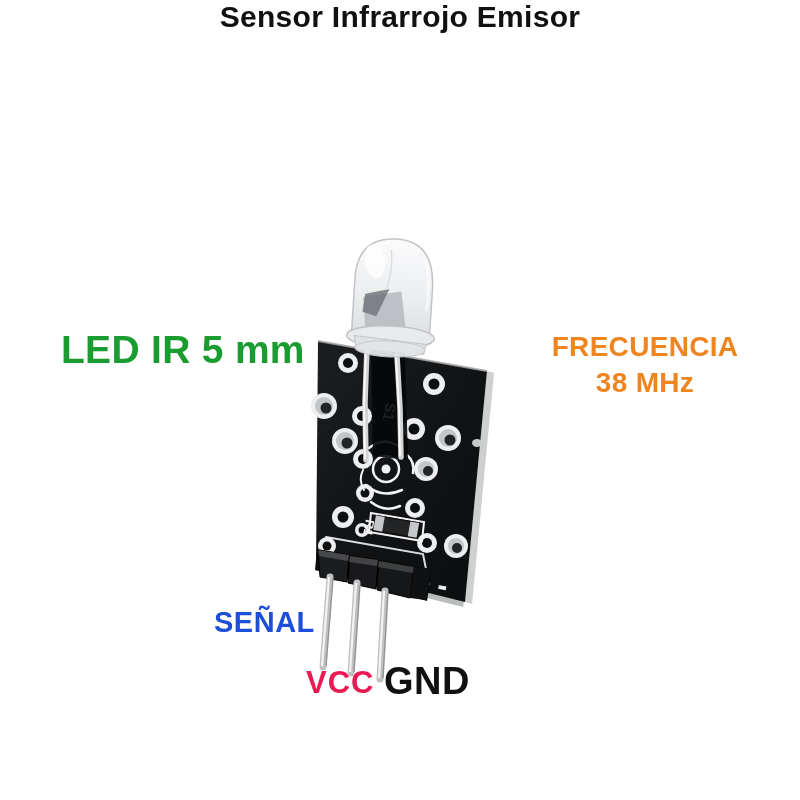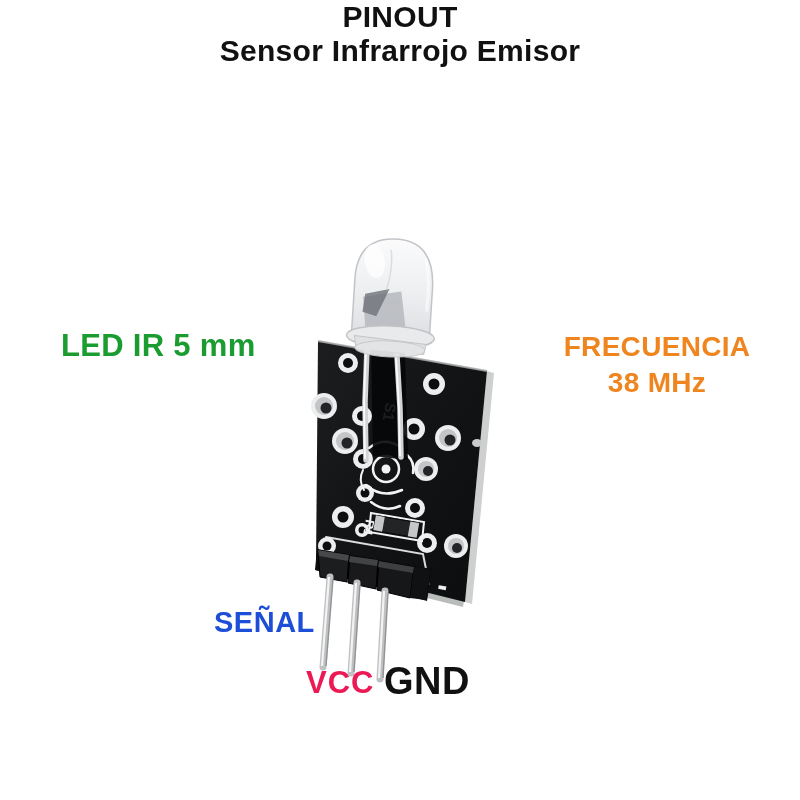--- a/index.html
+++ b/index.html
@@ -8,21 +8,21 @@
     background:#ffffff;
     font-family:"Liberation Sans","DejaVu Sans",sans-serif;
   }
   .stage{position:absolute;inset:0;width:800px;height:800px;}
   .label{position:absolute;font-weight:800;white-space:nowrap;}
   .title{
     top:56px;left:0;width:800px;text-align:center;
     font-size:30px;line-height:34px;font-weight:800;color:#111111;
     letter-spacing:.3px;
   }
-  .led-label{left:61px;top:328px;font-size:31px;letter-spacing:.3px;}
+  .led-label{left:61px;top:328px;font-size:39px;letter-spacing:.3px;}
   .freq-label{left:544px;top:329px;width:202px;text-align:center;font-size:28px;line-height:36px;letter-spacing:.3px;}
   .senal-label{left:214px;top:606px;font-size:29px;letter-spacing:.5px;}
   .vcc-label{left:285px;top:665px;font-size:31px;letter-spacing:1px;}
   .gnd-label{left:384px;top:660px;font-size:38px;letter-spacing:.5px;}
   svg{position:absolute;left:0;top:0;}
   .silk{stroke:#f2f3f4;fill:none;stroke-linecap:round;}
   .silktxt{fill:#eeeff0;font-weight:bold;font-family:"Liberation Sans",sans-serif;}
 </style>
 </head>
 <body>
@@ -193,27 +193,26 @@
       </g>
       <g>
         <line x1="385" y1="591" x2="380" y2="679" stroke="#bfc0c2" stroke-width="7" stroke-linecap="round"></line>
         <line x1="384" y1="591" x2="379" y2="678" stroke="#f3f3f4" stroke-width="2.2"></line>
         <line x1="388" y1="593" x2="383" y2="678" stroke="#86878a" stroke-width="1.4" opacity="0.8"></line>
       </g>
     </g>
   </svg>
 
   <div class="title">
-    <div style="color: rgb(17, 17, 17);">PINOUT</div>
     <div style="color: rgb(17, 17, 17); text-align: center;">Sensor Infrarrojo Emisor</div>
   </div>
 
   <div class="label led-label" style="color: rgb(27, 156, 49);">LED IR 5 mm</div>
 
-  <div class="label freq-label" style="color: rgb(238, 133, 31); margin-left: 12px;">
+  <div class="label freq-label" style="color: rgb(238, 133, 31);">
     <div>FRECUENCIA</div>
     <div>38 MHz</div>
   </div>
 
   <div class="label senal-label" style="color: #1d4ed8;">SEÑAL</div>
 
   <div class="label vcc-label" style="color: rgb(236, 26, 84); margin-left: 21px;">VCC</div>
 
   <div class="label gnd-label" style="color: rgb(17, 17, 17);">GND</div>
 

